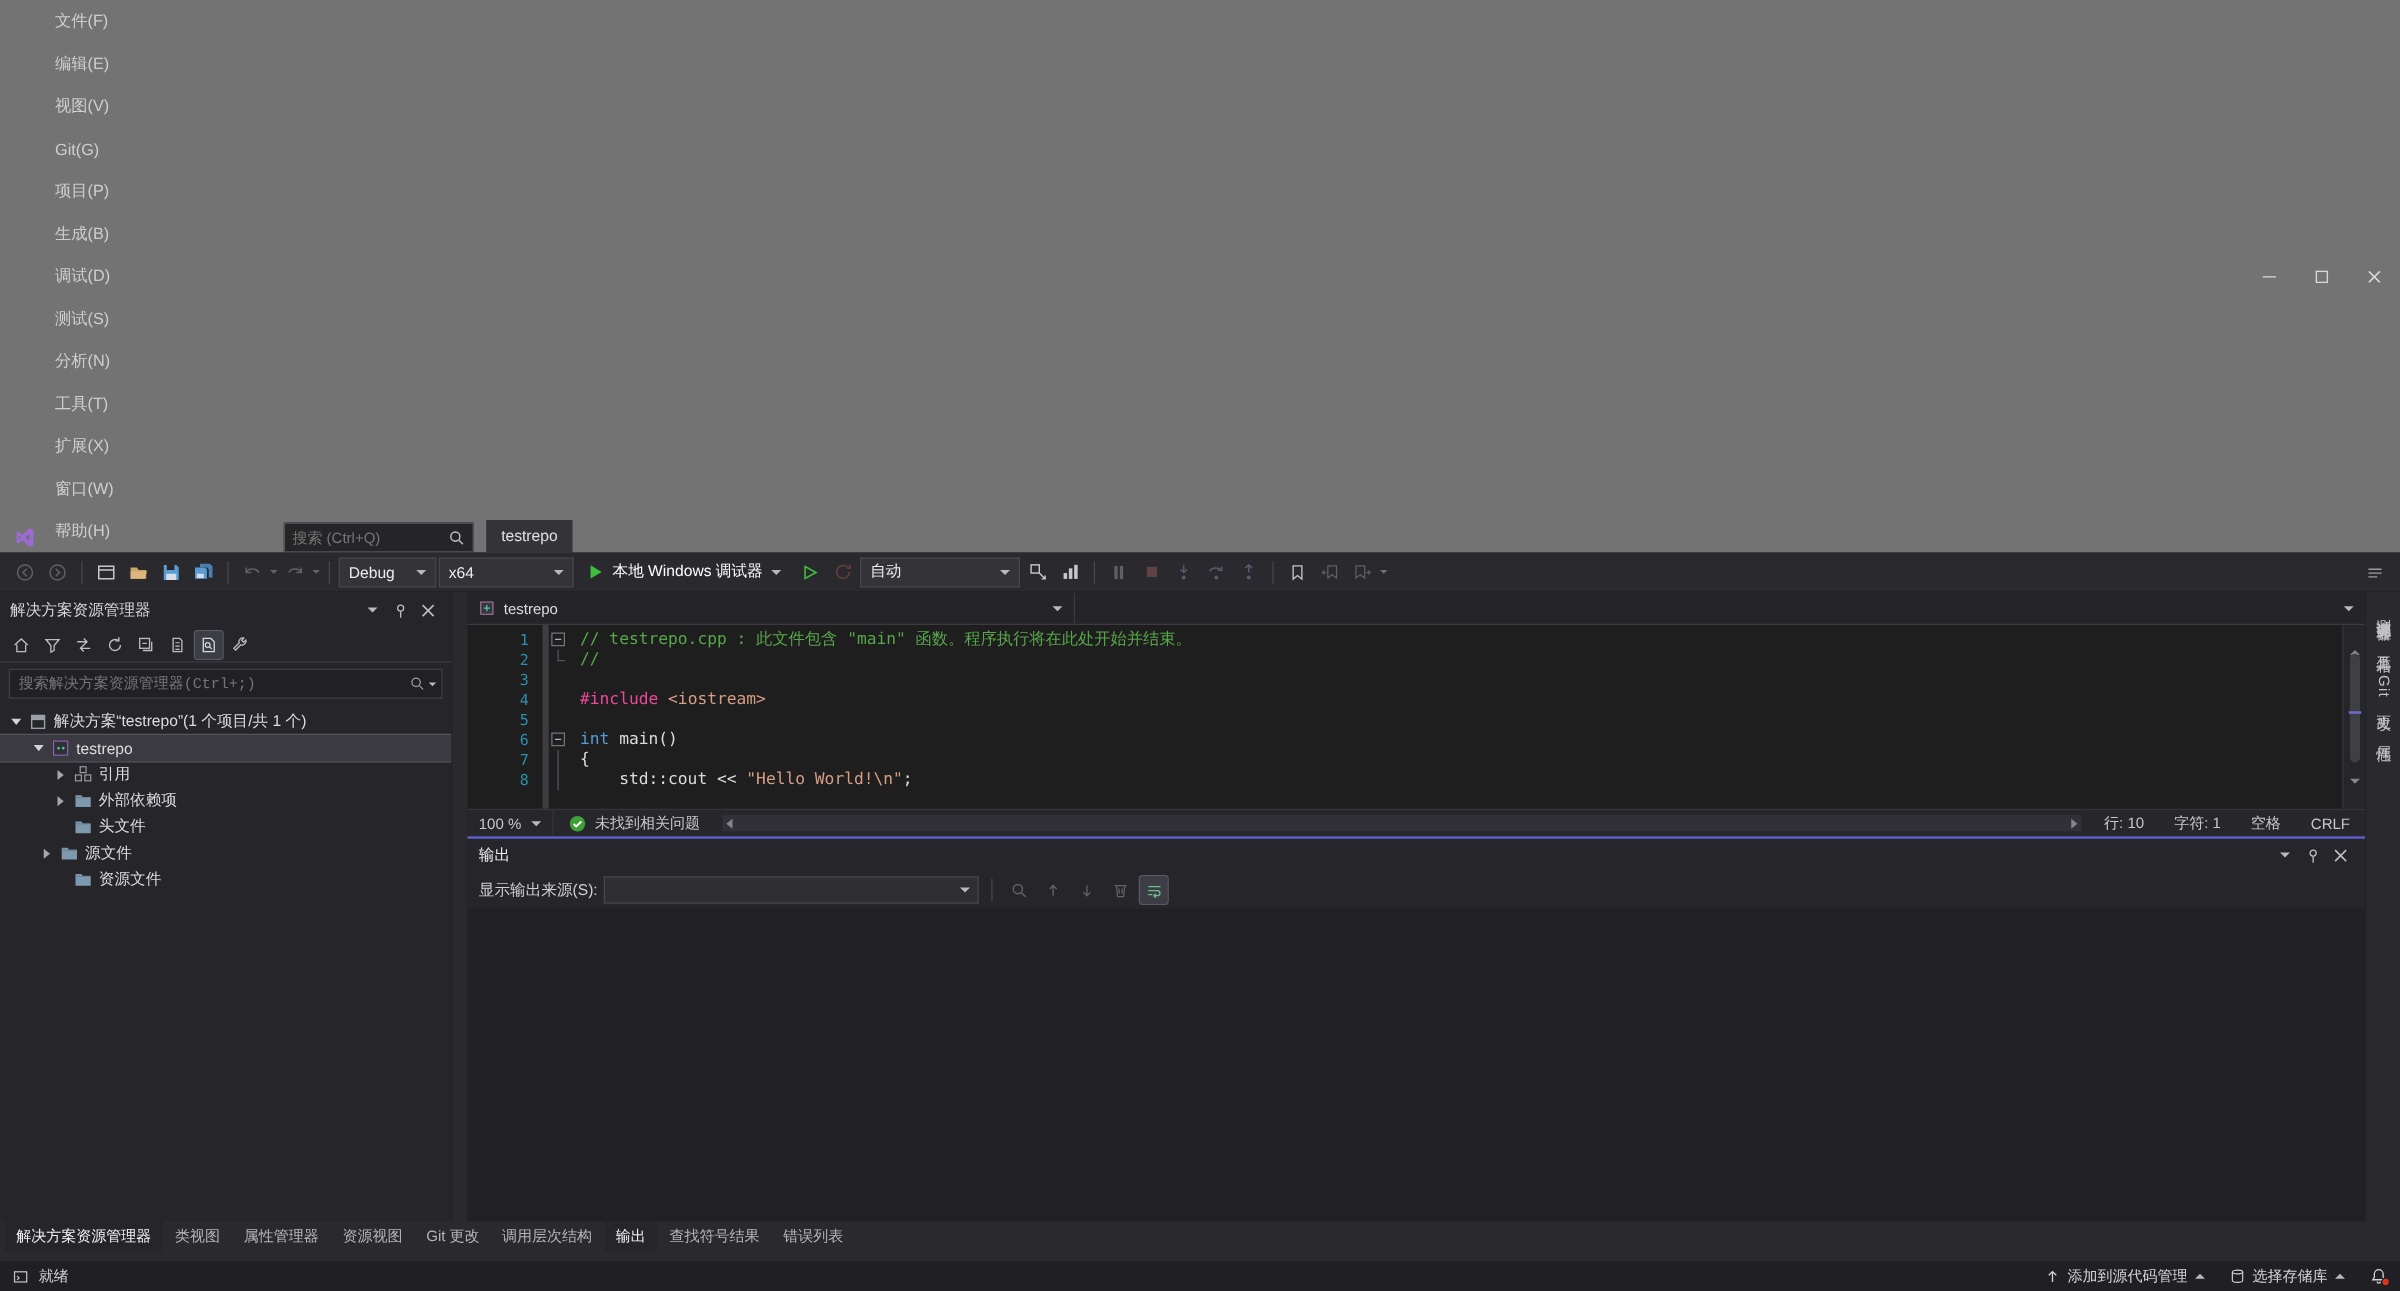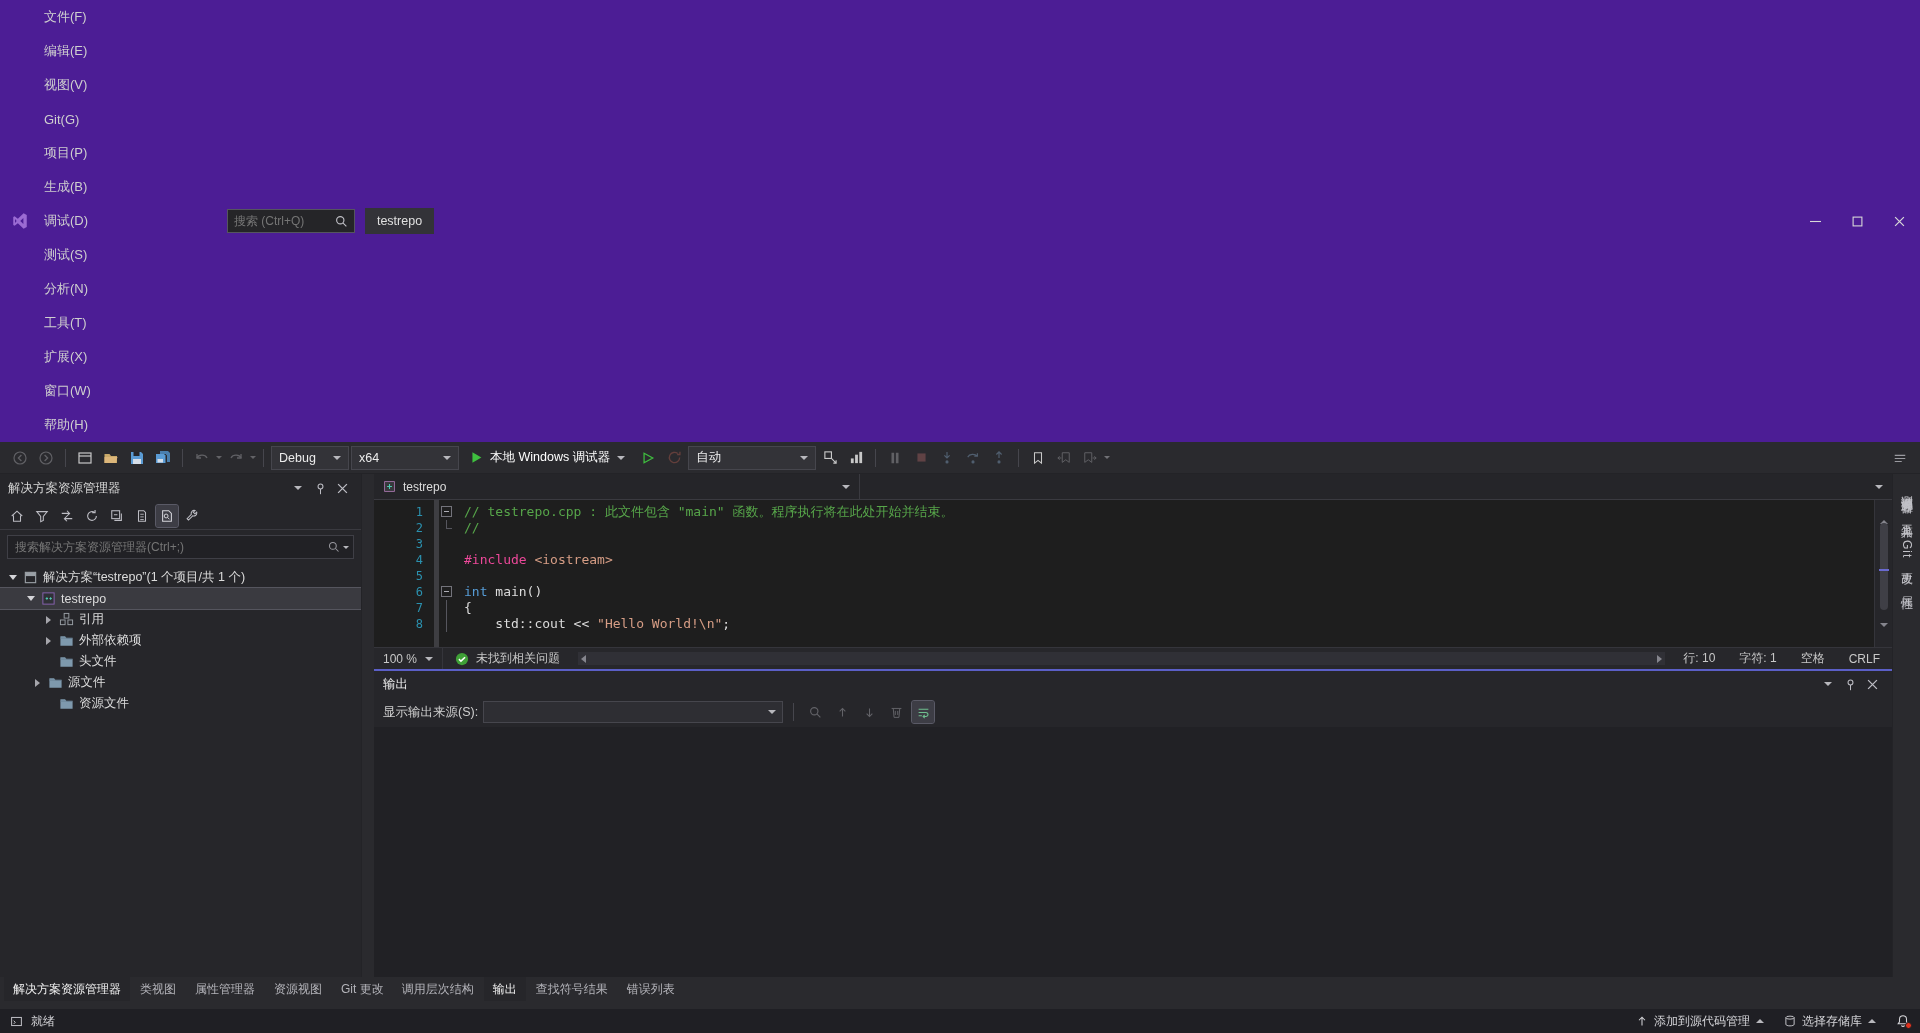--- a/index.html
+++ b/index.html
@@ -2,24 +2,24 @@
 <html><head>
 <meta charset="utf-8">
 <style>
   *{box-sizing:border-box;margin:0;padding:0}
   html,body{width:1920px;height:1033px;overflow:hidden;background:#1e1e1e}
   body{font-family:"Liberation Sans","DejaVu Sans",sans-serif;font-size:13px;color:#d4d4d4}
   svg{display:block}
   #root{width:1920px;height:1033px;display:flex;flex-direction:column;background:#2a2a2e}
 
   
-  #titlebar{flex:0 0 34px;background:#4c1d95;display:flex;align-items:center;padding-left:8px}
+  #titlebar{flex:0 0 34px;background:#737373;display:flex;align-items:flex-end;padding-left:8px}
   .vs-logo{width:24px;height:24px;display:flex;align-items:center;justify-content:center;margin-right:4px}
   .menu-item{padding:0 8px;height:34px;display:flex;align-items:center;color:#cfcfcf;font-size:13px;cursor:default}
-  #qsearch{margin-left:128px;width:128px;height:24px;background:#252528;border:1px solid #55555e;display:flex;align-items:center;padding:0 6px;gap:6px}
+  #qsearch{margin-left:128px;width:152px;height:24px;background:#252528;border:1px solid #55555e;display:flex;align-items:center;padding:0 6px;gap:6px}
   #qsearch input{flex:1;min-width:0;background:transparent;border:0;outline:0;color:#9a9aa0;font-size:12px;font-family:inherit}
   #solution-badge{margin-left:10px;height:26px;background:#333338;color:#e0e0e0;font-size:12.5px;display:flex;align-items:center;padding:0 12px}
   #titlebar-right{margin-left:auto;display:flex;align-items:center;height:100%}
   #sign-in{display:flex;align-items:center;gap:6px;color:#cfcfcf;font-size:12.5px;padding:0 12px;height:100%}
   .winbtn{width:42px;height:34px;display:flex;align-items:center;justify-content:center;color:#d8d8d8}
 
   
   #toolbar{flex:0 0 32px;background:#2a2a2e;display:flex;align-items:center;padding:0 8px;gap:2px;border-bottom:1px solid #232327}
   .tbtn{min-width:24px;height:24px;display:flex;align-items:center;justify-content:center;border-radius:2px;color:#c8c8c8}
   .tbtn.dis{opacity:.38}
@@ -38,21 +38,21 @@
   #right-strip{flex:0 0 28px;background:#2a2a2e;display:flex;flex-direction:column;align-items:center;padding-top:12px;gap:22px;border-left:1px solid #232327}
   .vtab{writing-mode:vertical-rl;font-size:12px;color:#c2c2c8;letter-spacing:1px;cursor:default}
 
   
   #se-header{flex:0 0 28px;display:flex;align-items:center;padding:0 8px;color:#d6d6d6;font-size:12.5px}
   #se-header .spacer{flex:1}
   .sbtn{width:22px;height:22px;display:flex;align-items:center;justify-content:center;color:#bdbdc4;border-radius:2px}
   .sbtn.toggled{background:#3d3d45;outline:1px solid #5a5a66}
   #se-tools{flex:0 0 28px;display:flex;align-items:center;gap:3px;padding:0 6px;border-bottom:1px solid #3a3a40}
   #se-search{flex:0 0 24px;margin:5px 7px;background:#212125;border:1px solid #3f3f46;display:flex;align-items:center;padding-right:4px}
-  #se-search input{flex:1;min-width:0;background:transparent;border:0;outline:0;color:#a8a8ae;font-size:12px;padding:0 7px;font-family:Liberation Sans, sans-serif}
+  #se-search input{flex:1;min-width:0;background:transparent;border:0;outline:0;color:#a8a8ae;font-size:12px;padding:0 7px;font-family:Liberation Mono, monospace}
   #se-tree{flex:1;overflow:hidden;padding-top:3px}
   .trow{height:21px;display:flex;align-items:center;font-size:12.5px;color:#dcdcdc;white-space:nowrap}
   .trow.sel{background:#3a3a40;outline:1px solid #55555e}
   .chev{width:17px;display:flex;align-items:center;justify-content:center;flex:0 0 17px}
   .tri-r{width:0;height:0;border-top:4px solid transparent;border-bottom:4px solid transparent;border-left:5px solid #a6a6ac}
   .tri-d{width:0;height:0;border-left:4px solid transparent;border-right:4px solid transparent;border-top:5px solid #d4d4d8}
   .ticon{width:18px;display:flex;justify-content:center;flex:0 0 18px}
   .tlabel{padding-left:4px}
 
   

